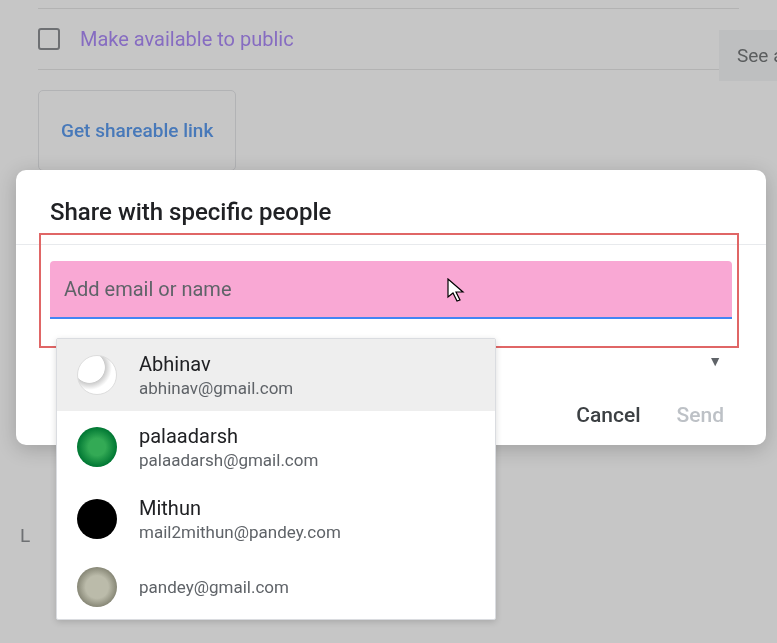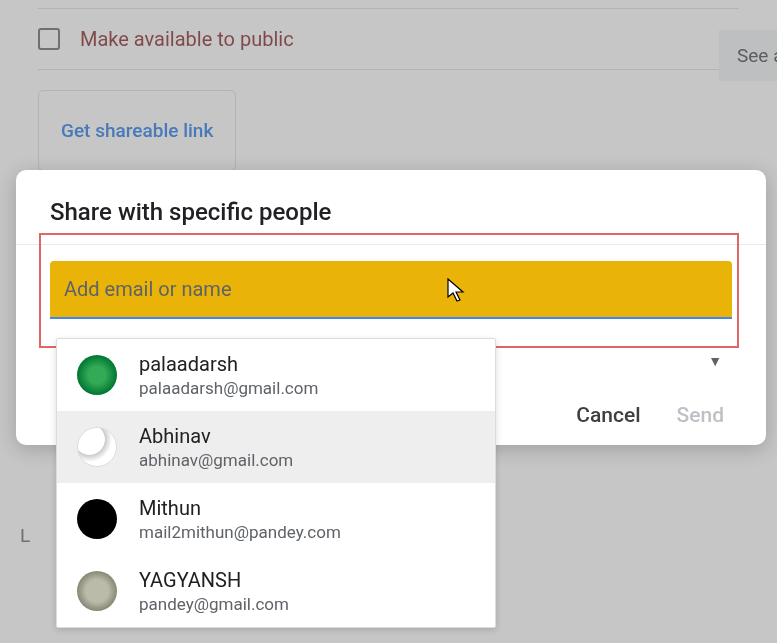--- a/index.html
+++ b/index.html
@@ -4,34 +4,34 @@
   <style>
     * { box-sizing: border-box; margin: 0; padding: 0; font-family: 'Google Sans', Roboto, Arial, sans-serif; }
     body { width: 777px; height: 643px; overflow: hidden; position: relative; background: #fff; }
 
     .backdrop { position: absolute; inset: 0; background: rgba(128,128,128,0.45); z-index: 5; }
 
     .bg-page { position: absolute; top: 0; left: 0; right: 0; padding: 0 38px; }
     .bg-top-line { border-top: 1px solid #ddd; margin-top: 8px; }
     .bg-row { display: flex; align-items: center; padding: 18px 0; border-bottom: 1px solid #ddd; }
     .bg-checkbox { width: 22px; height: 22px; border: 2.5px solid #5f6368; border-radius: 3px; margin-right: 20px; }
-    .bg-row-label { font-size: 20px; color: #7f1d1d; flex: 1; }
+    .bg-row-label { font-size: 20px; color: #8b5cf6; flex: 1; }
     .bg-see { position: absolute; right: 0; top: 30px; background: #f1f3f4; padding: 14px 0 14px 18px; font-size: 19px; color: #3c4043; width: 58px; overflow: hidden; white-space: nowrap; }
     .bg-link-row { padding: 20px 0; }
     .bg-link-btn { display: inline-block; border: 1px solid #dadce0; border-radius: 5px; padding: 28px 22px; color: #1a73e8; font-size: 19px; font-weight: 500; }
     .bg-l { position: absolute; left: 20px; top: 524px; color: #5f6368; font-size: 19px; }
 
     .modal { position: absolute; left: 16px; top: 170px; width: 750px; background: #fff; border-radius: 10px; box-shadow: 0 4px 20px rgba(0,0,0,0.2); z-index: 10; padding-bottom: 18px; }
     .modal-title { font-size: 24px; font-weight: 500; color: #202124; padding: 28px 34px 18px; }
     .modal-divider { border-top: 1px solid #e8eaed; }
 
     .highlight-box { position: absolute; left: 39px; top: 233px; width: 700px; height: 115px; border: 2.5px solid #e06666; z-index: 12; pointer-events: none; }
 
     .input-wrap { margin: 16px 34px 0; }
-    .add-input { width: 100%; background: #eab308; border: none; border-bottom: 2.5px solid #4285f4; padding: 16px 14px; font-size: 20px; color: #5f6368; outline: none; border-radius: 4px 4px 0 0; }
+    .add-input { width: 100%; background: #f9a8d4; border: none; border-bottom: 2.5px solid #4285f4; padding: 16px 14px; font-size: 20px; color: #5f6368; outline: none; border-radius: 4px 4px 0 0; }
     .add-input::placeholder { color: #5f6368; }
 
     .perm-row { margin: 18px 34px 0; display: flex; align-items: center; background: #fff; position: relative; }
     .perm-spacer { flex: 1; height: 48px; }
     .perm-caret { color: #5f6368; font-size: 14px; padding-right: 10px; }
 
     .actions { display: flex; justify-content: flex-end; gap: 36px; padding: 18px 42px 0 0; }
     .cancel-btn { font-size: 21px; color: #3c4043; font-weight: 500; background: none; border: none; cursor: pointer; text-align: right; }
     .send-btn { font-size: 21px; color: #bdc1c6; font-weight: 500; background: none; border: none; cursor: pointer; }
 
@@ -80,45 +80,44 @@
   </div>
   <div class="actions">
     <button class="cancel-btn">Cancel</button>
     <button class="send-btn">Send</button>
   </div>
 </div>
 
 <div class="highlight-box"></div>
 
 <div class="dropdown">
+    <div class="dd-item highlighted">
+      <div class="dd-avatar av1"></div>
+      <div class="dd-text">
+        <div class="dd-name">Abhinav</div>
+        <div class="dd-email">abhinav@gmail.com</div>
+      </div>
+    </div>
     <div class="dd-item">
       <div class="dd-avatar av2"></div>
       <div class="dd-text">
         <div class="dd-name">palaadarsh</div>
         <div class="dd-email">palaadarsh@gmail.com</div>
-      </div>
-    </div>
-    <div class="dd-item highlighted">
-      <div class="dd-avatar av1"></div>
-      <div class="dd-text">
-        <div class="dd-name">Abhinav</div>
-        <div class="dd-email">abhinav@gmail.com</div>
       </div>
     </div>
     <div class="dd-item">
       <div class="dd-avatar av3"></div>
       <div class="dd-text">
         <div class="dd-name">Mithun</div>
         <div class="dd-email">mail2mithun@pandey.com</div>
       </div>
     </div>
     <div class="dd-item">
       <div class="dd-avatar av4"></div>
       <div class="dd-text">
-        <div class="dd-name">YAGYANSH</div>
         <div class="dd-email">pandey@gmail.com</div>
       </div>
     </div>
   </div>
 
 <svg class="cursor" width="20" height="26">
   <path d="M1 1 L1 19 L6 15 L10 23 L13 22 L9 14 L16 14 Z" fill="#fff" stroke="#000" stroke-width="1.2"></path>
 </svg>
 
 </body></html>

